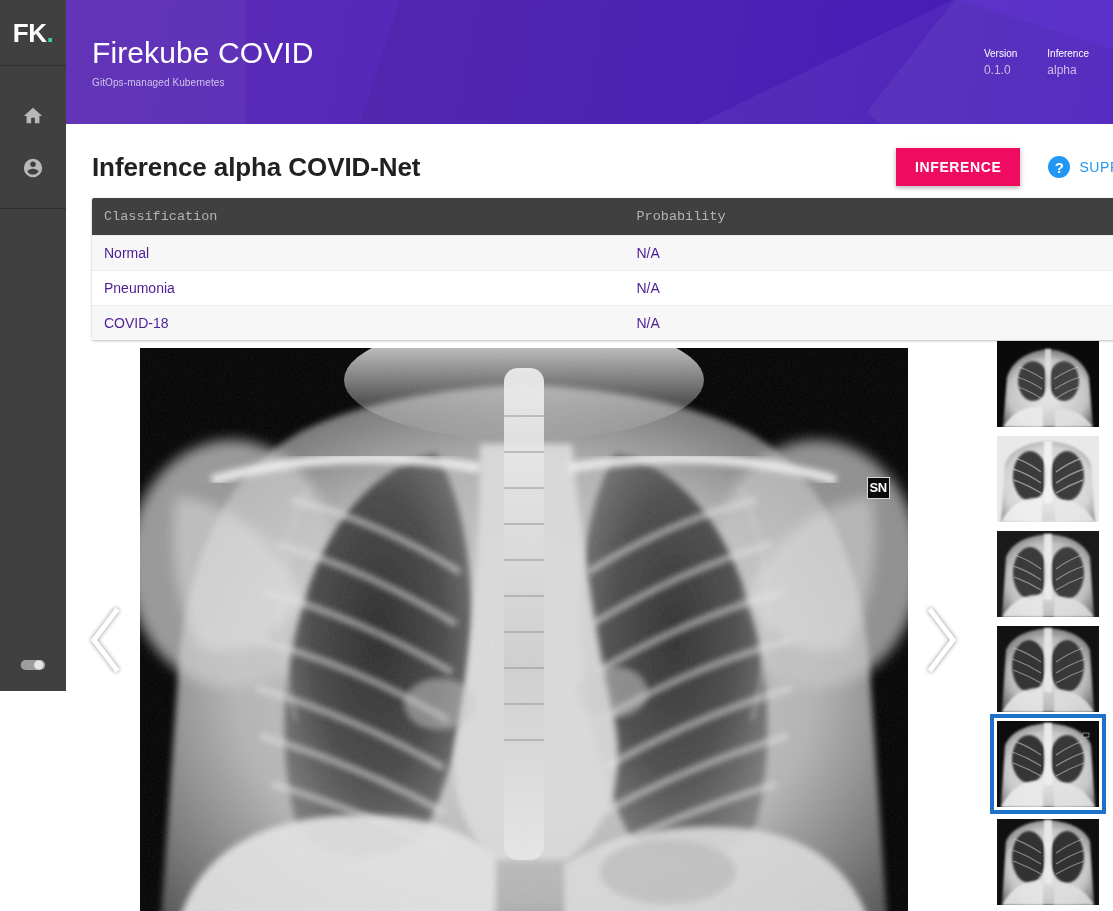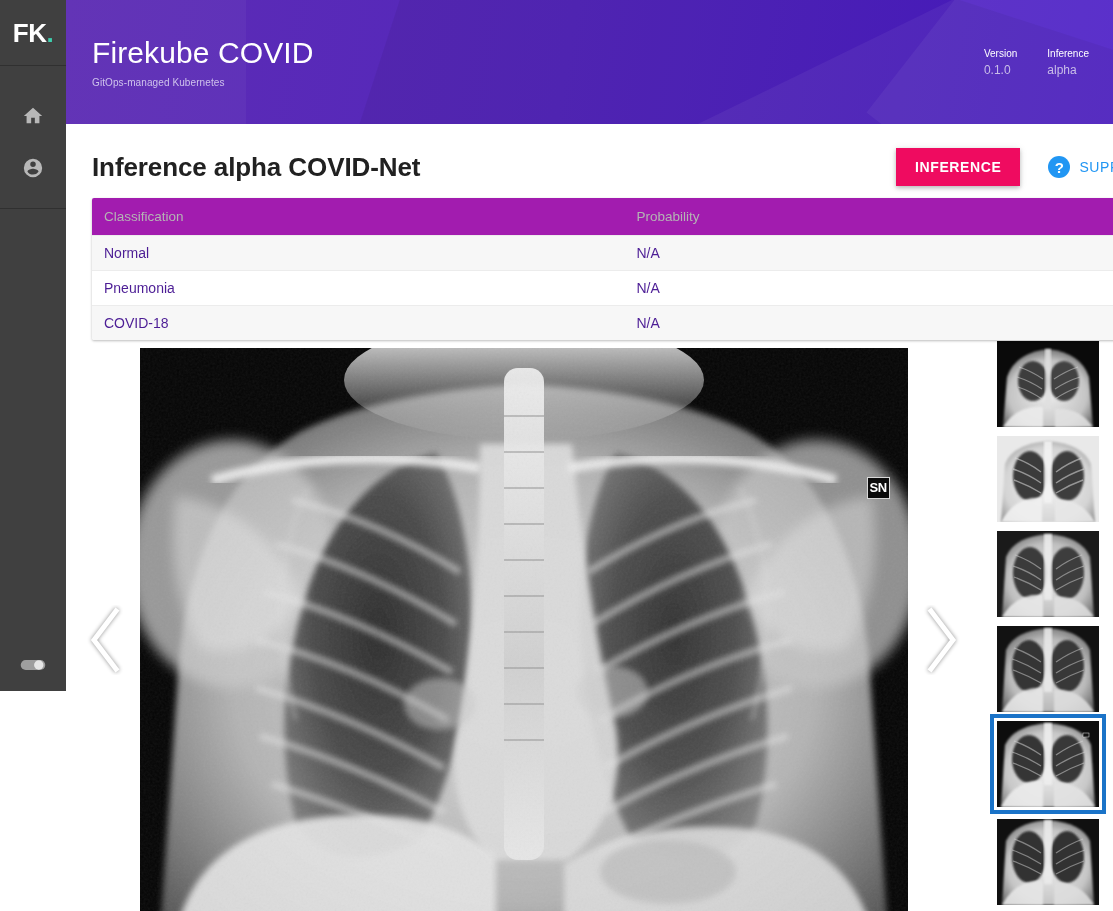--- a/index.html
+++ b/index.html
@@ -145,22 +145,23 @@
     border-radius: 2px;
     box-shadow: 0 1px 3px rgba(0,0,0,0.17), 0 1px 2px rgba(0,0,0,0.11);
     overflow: hidden;
     position: relative; z-index: 3;
   }
   table { width: 100%; border-collapse: collapse; }
   th {
     text-align: left;
     font-size: 13.5px; font-weight: normal; color: #b4b4b4;
     padding: 11px 0 11px 12px;
-    background: #a21caf;
+    background: #404040;
     border-bottom: 1px solid #ececec;
+    font-family: Liberation Mono, monospace;
   }
   td {
     font-size: 14px; color: #4c1d95;
     padding: 9px 0 9px 12px;
     border-bottom: 1px solid #ececec;
   }
   tbody tr:nth-child(odd) { background: #f7f7f7; }
   tbody tr:nth-child(even) { background: #ffffff; }
   tbody tr:last-child td { border-bottom: none; }
   th:first-child, td:first-child { width: 50%; }

